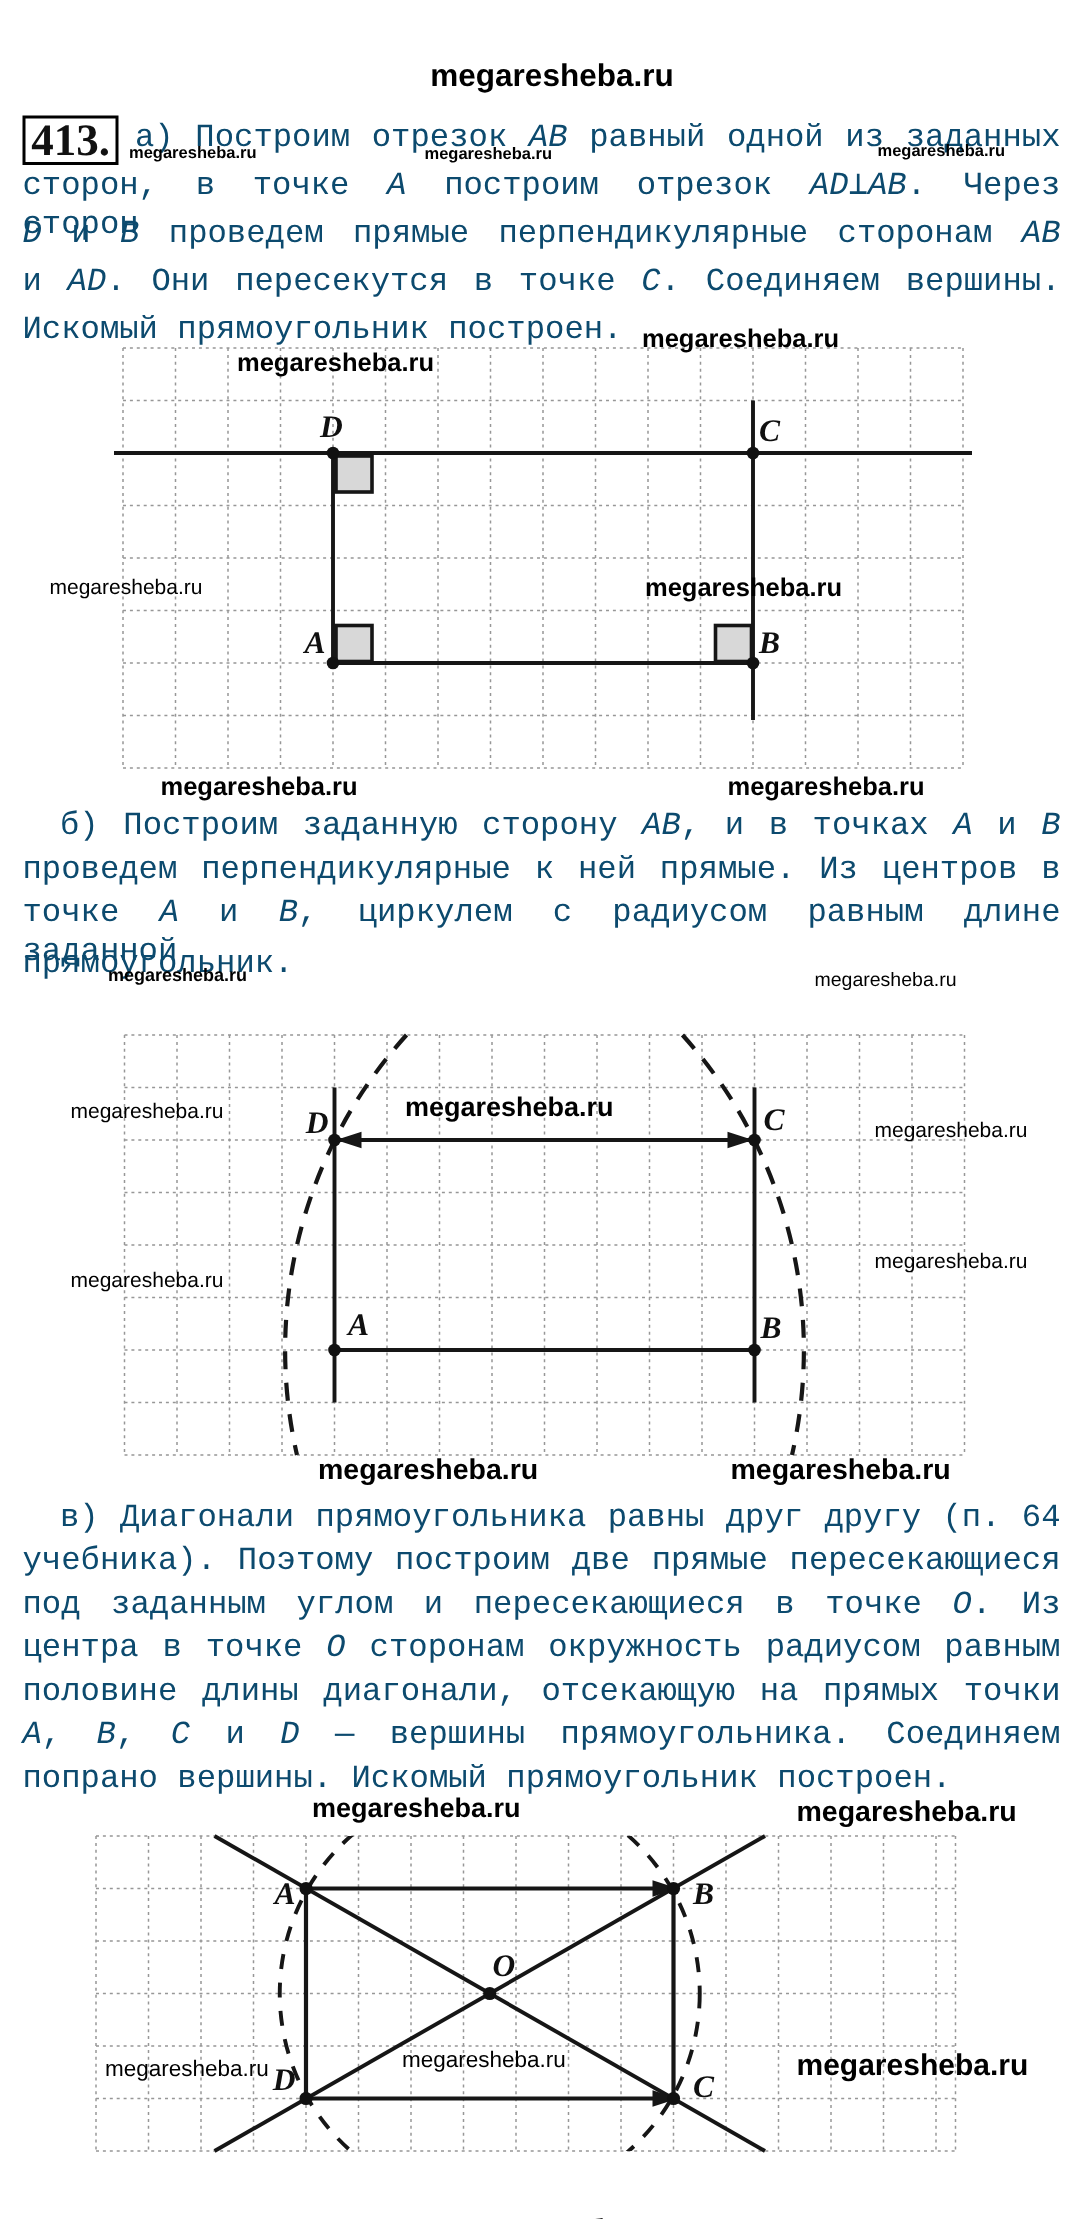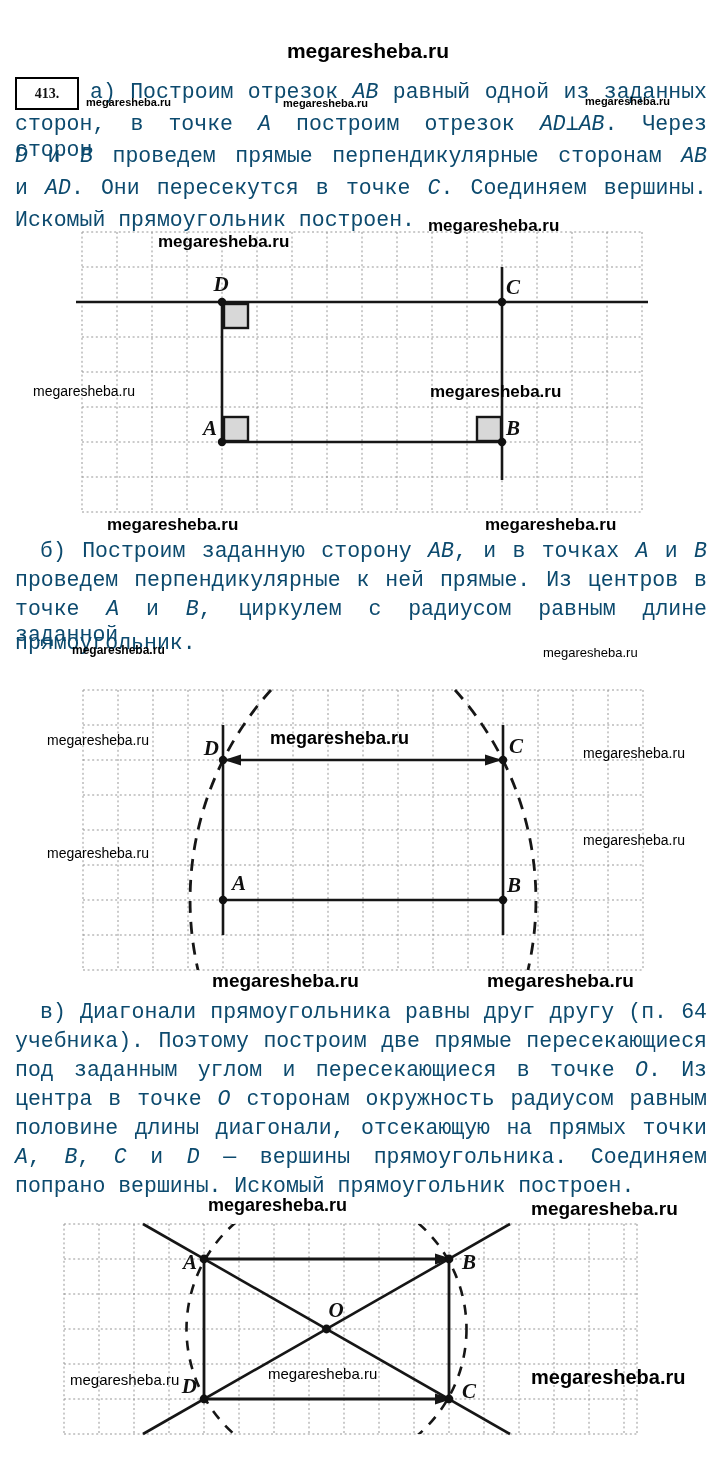--- a/index.html
+++ b/index.html
@@ -3,21 +3,21 @@
 <meta charset="utf-8">
 <style>
   html,body{margin:0;padding:0;background:#fff;}
   .page{position:relative;width:720px;height:1479px;background:#ffffff;overflow:hidden;
         font-family:"Liberation Serif",serif;color:#111;margin-top:32px;}
   .hdr{position:absolute;left:268px;top:7px;width:200px;text-align:center;
        font-family:"Liberation Sans",sans-serif;font-weight:bold;font-size:21px;color:#000;}
   .ftr{position:absolute;left:266px;top:1444px;width:200px;text-align:center;
        font-family:"Liberation Sans",sans-serif;font-weight:600;font-size:21px;color:#000;}
   .numbox{position:absolute;left:15px;top:45px;width:60px;height:29px;border:2.5px solid #000;
-          font-weight:bold;font-size:14px;text-align:center;line-height:29px;}
+          font-weight:bold;font-size:30px;text-align:center;line-height:29px;}
   .ln{position:absolute;left:15px;width:692px;height:28px;font-size:21.5px;line-height:26px;
       white-space:normal;color:#0c4a6e;font-family:Liberation Mono, monospace;}
   .jl{text-align:justify;text-align-last:justify;}
   .ln i{font-style:italic;}
   .wm{position:absolute;font-family:"Liberation Sans",sans-serif;color:#000;white-space:nowrap;line-height:1;}
   .wm.b{font-weight:bold;}
   .wm.r{font-weight:normal;}
   svg{position:absolute;overflow:visible;}
   .pl{font-family:"Liberation Serif",serif;font-style:italic;font-weight:600;font-size:21px;fill:#101010;}
   .solid{stroke:#161616;fill:none;}

